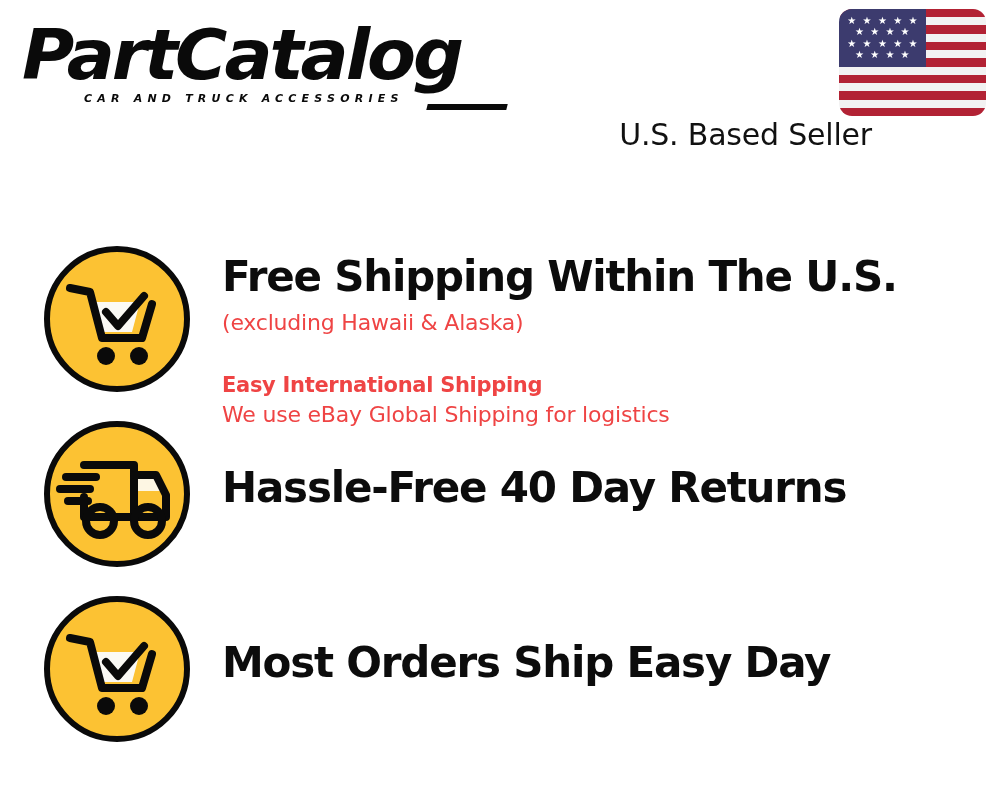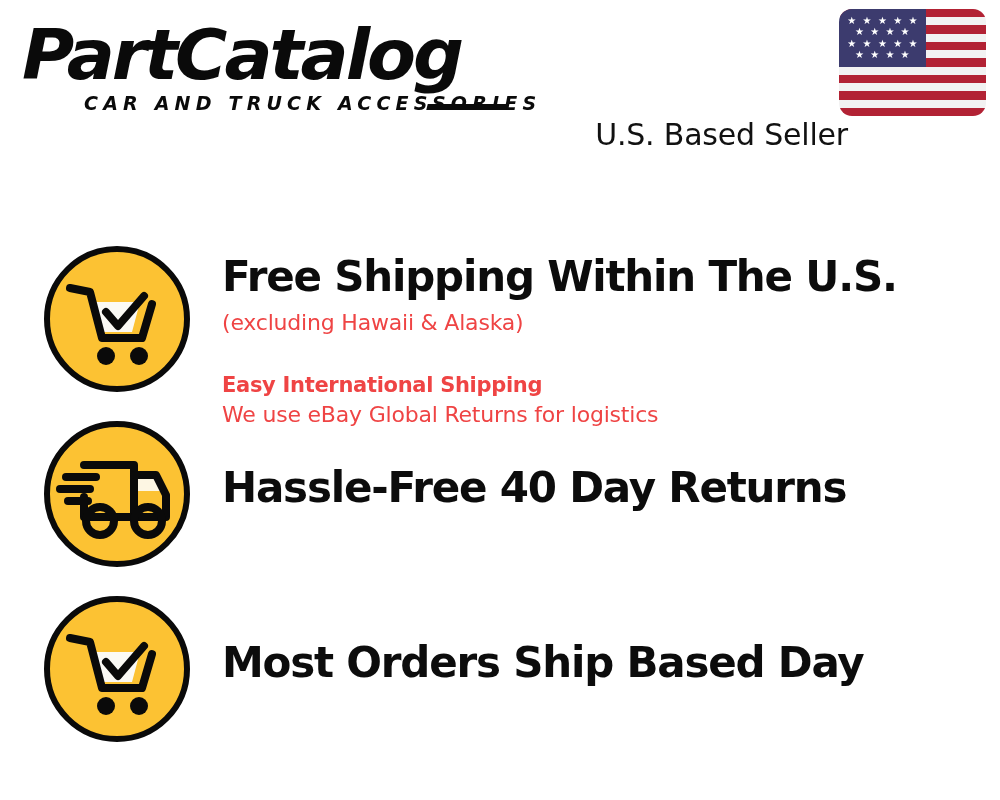--- a/index.html
+++ b/index.html
@@ -48,21 +48,21 @@
     transform-origin: left top;
     white-space: nowrap;
   }
   .brand-tagline {
     position: absolute;
     left: 62px;
     top: 74px;
     font-family: "DejaVu Sans", sans-serif;
     font-weight: 700;
     font-style: italic;
-    font-size: 19px;
+    font-size: 11px;
     letter-spacing: 5.2px;
     color: #0a0a0a;
     white-space: nowrap;
   }
   .brand-underline {
     position: absolute;
     left: 405px;
     top: 86px;
     width: 80px;
     height: 6px;
@@ -112,21 +112,21 @@
     padding: 0 8px;
   }
   .star {
     color: #ffffff;
     font-size: 10px;
     line-height: 10px;
   }
 
   .seller-label {
     position: absolute;
-    right: 28px;
+    right: 4px;
     top: 118px;
     font-family: "DejaVu Sans", sans-serif;
     font-weight: 400;
     font-size: 30px;
     line-height: 34px;
     color: #111111;
     letter-spacing: -0.2px;
     white-space: nowrap;
   }
 
@@ -268,21 +268,21 @@
           <polyline points="62,66 74,80 100,50"></polyline>
         </g>
         <circle cx="62" cy="110" r="9" fill="#0a0a0a"></circle>
         <circle cx="95" cy="110" r="9" fill="#0a0a0a"></circle>
       </svg>
     </div>
     <div class="feature-text">
       <div class="feature-heading">Free Shipping Within The U.S.</div>
       <div class="feature-sub">(excluding Hawaii &amp; Alaska)</div>
       <div class="feature-sub bold">Easy International Shipping</div>
-      <div class="feature-sub">We use eBay Global Returns for logistics</div>
+      <div class="feature-sub">We use eBay Global Shipping for logistics</div>
     </div>
   </div>
 
   <div class="feature-row row-2">
     <div class="feature-icon">
       <div class="icon-circle"></div>
       <svg class="icon-art" viewBox="0 0 146 146">
         <polygon points="93,52 112,52 118,70 93,70" fill="#fdf6e3"></polygon>
         <g fill="none" stroke="#0a0a0a" stroke-width="8" stroke-linecap="round" stroke-linejoin="round">
           <polyline points="40,44 90,44 90,96 40,96 40,76"></polyline>
@@ -307,17 +307,17 @@
         <polygon points="48,56 96,56 88,86 56,86" fill="#fbfaf5"></polygon>
         <g fill="none" stroke="#0a0a0a" stroke-width="8" stroke-linecap="round" stroke-linejoin="round">
           <polyline points="26,42 46,46 58,92 98,92 108,58"></polyline>
           <polyline points="62,66 74,80 100,50"></polyline>
         </g>
         <circle cx="62" cy="110" r="9" fill="#0a0a0a"></circle>
         <circle cx="95" cy="110" r="9" fill="#0a0a0a"></circle>
       </svg>
     </div>
     <div class="feature-text">
-      <div class="feature-heading">Most Orders Ship Based Day</div>
+      <div class="feature-heading">Most Orders Ship Easy Day</div>
     </div>
   </div>
 
 </div>
 
 </body></html>

